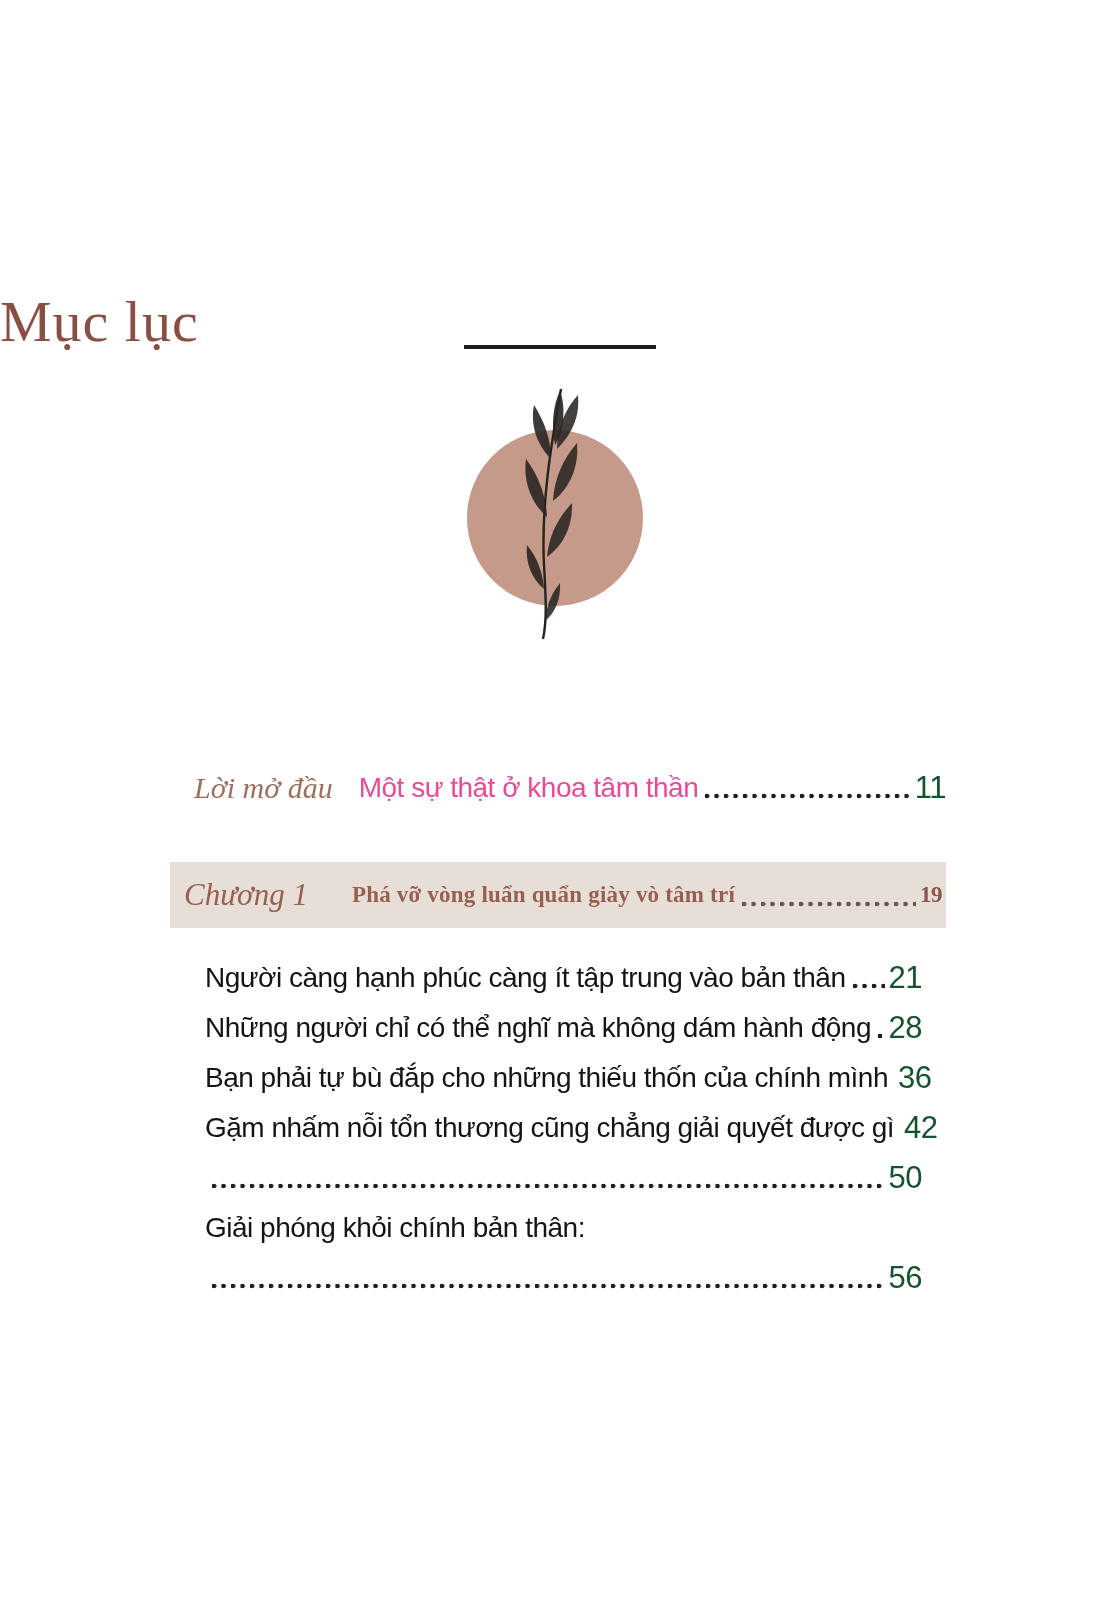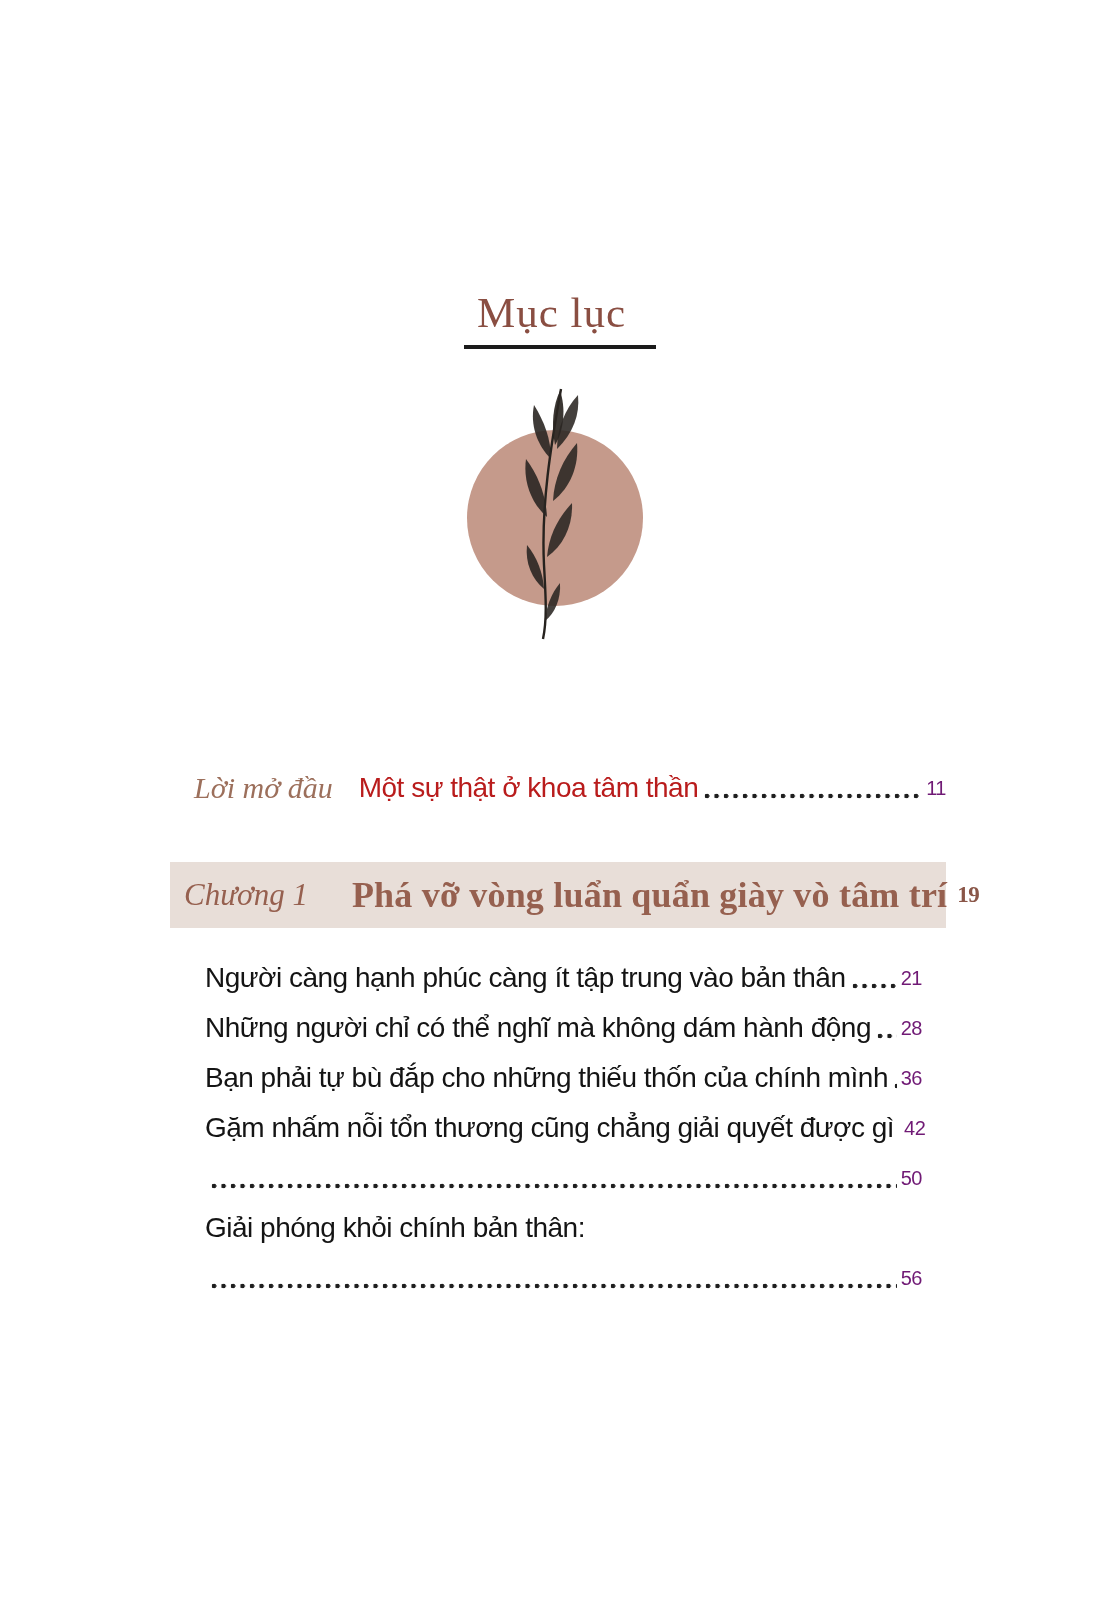--- a/index.html
+++ b/index.html
@@ -8,23 +8,22 @@
     width:1103px; height:1615px;
     background:#ffffff;
     overflow:hidden;
     font-family:"Liberation Sans","DejaVu Sans",sans-serif;
     color:#1a1a1a;
   }
 
   
   .page-title {
     position:absolute; top:288px; left:0; width:100%;
-    text-align:center;
     font-family:"Liberation Serif","DejaVu Serif",serif;
-    font-size:43px; letter-spacing:1px;
+    font-size:58px; letter-spacing:1px;
     color:#8a4e42;
   }
   .title-underline {
     position:absolute; top:345px; left:464px;
     width:192px; height:4px; background:#1b1b1b;
   }
 
   
   .deco { position:absolute; top:385px; left:445px; width:220px; height:256px; }
   .deco-circle {
@@ -35,48 +34,48 @@
   .deco-sprig { position:absolute; top:0; left:52px; width:116px; height:256px; }
 
   
   .row { display:flex; align-items:center; }
   .dots {
     flex:1 1 auto; height:6px; margin:16px 4px 0 6px;
     background-image:radial-gradient(circle at 3px 3px, #1e1e1e 2.1px, transparent 2.6px);
     background-size:9.5px 6px; background-repeat:repeat-x;
   }
   .page-num {
-    color:#701a75; font-size:20px; letter-spacing:-0.5px;
+    color:#14532d; font-size:31px; letter-spacing:-0.5px;
     flex:0 0 auto;
   }
 
   
   .preface-row {
     position:absolute; top:763px; left:170px; width:752px; height:50px;margin-left:24px;
   }
   .preface-label {
     font-family:"Liberation Serif","DejaVu Serif",serif;
     font-style:italic; font-size:30px; color:#9c6f5b;
     flex:0 0 auto; margin-right:26px;
   }
-  .preface-title { font-size:28px; letter-spacing:-0.5px; color:#b91c1c; flex:0 0 auto; }
+  .preface-title { font-size:28px; letter-spacing:-0.5px; color:#ec4899; flex:0 0 auto; }
 
   
   .chapter-band {
     position:absolute; top:862px; left:170px; width:776px; height:66px;
     background:#e8ded8; box-sizing:border-box; padding:0 4px 0 14px;
   }
   .chapter-label {
     font-family:"Liberation Serif","DejaVu Serif",serif;
     font-style:italic; font-size:31px; color:#96604f;
     flex:0 0 auto; margin-right:44px;
   }
   .chapter-title {
     font-family:"Liberation Serif","DejaVu Serif",serif;
-    font-weight:bold; font-size:36px; color:#96604f;
+    font-weight:bold; font-size:23px; color:#96604f;
     flex:0 0 auto; letter-spacing:0.2px;
   }
   .chapter-band .dots {
     background-image:radial-gradient(circle at 3px 3px, #6e5248 2.1px, transparent 2.6px);
     margin-top:18px;
   }
   .chapter-band .page-num {
     font-family:"Liberation Serif","DejaVu Serif",serif;
     font-weight:bold; font-size:23px; color:#8a5648;
   }

